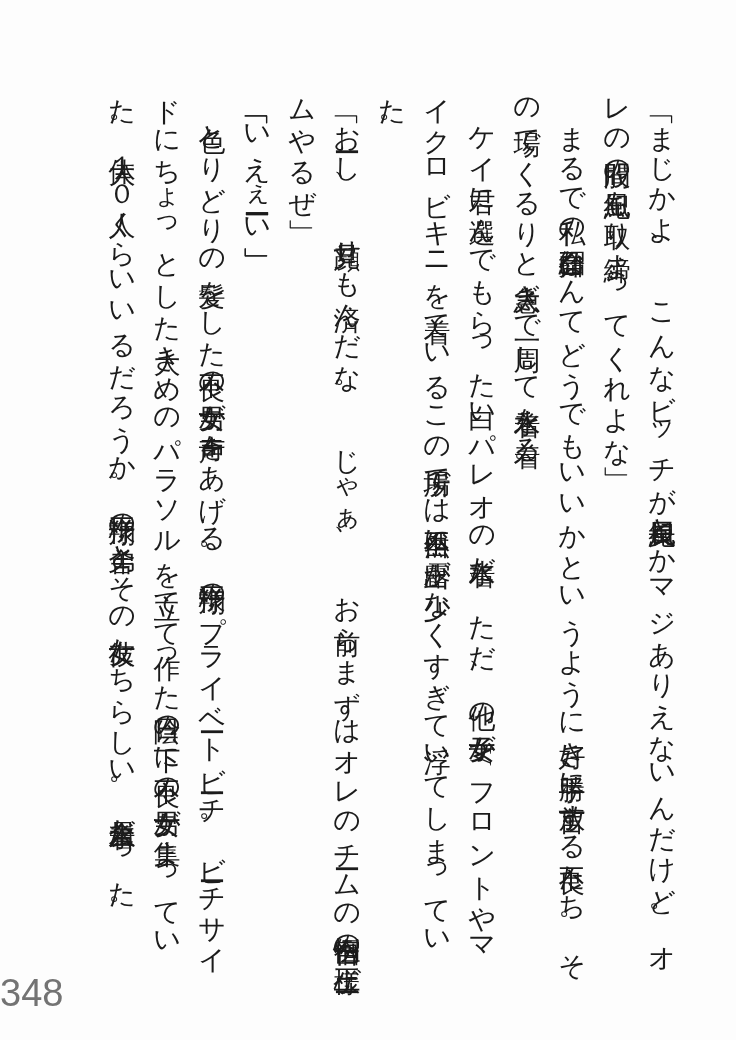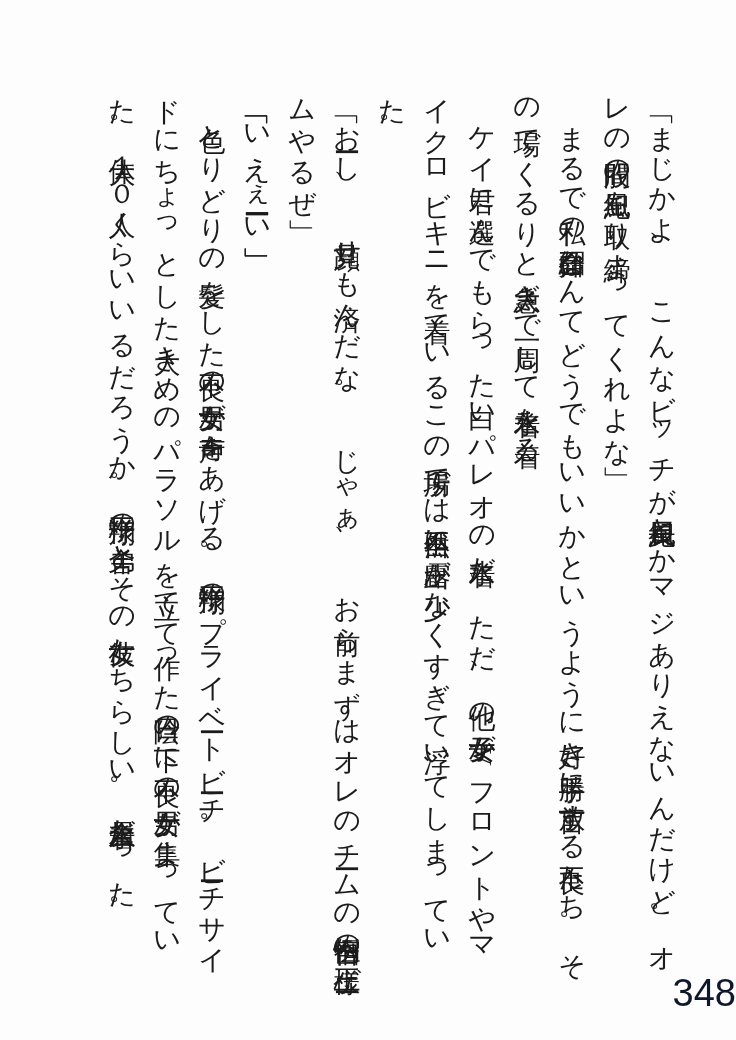--- a/index.html
+++ b/index.html
@@ -35,25 +35,25 @@
   .vertical-text-block p {
     margin: 0;
     padding: 0;
     text-indent: 1em;
   }
   .page-number {
     position: absolute;
     bottom: 28px;
     left: 0;
     right: 0;
-    text-align: right;
+    text-align: left;
     font-family: "Liberation Sans", "DejaVu Sans", sans-serif;
     font-size: 38px;
     line-height: 1;
-    color: #0f172a;
+    color: #737373;
   }
 </style>
 </head>
 <body>
 
 <div class="book-page">
 
   <div class="vertical-text-block">
     <p>「まじかよ、　こんなビッチが風紀員長とかマジありえないんだけど。オレの股間の風紀も取り締まってくれよな」</p>
     <p>まるで私の自己紹介なんてどうでもいいかというように好き勝手に放言する不良たち。その場でくるりと大急ぎで一周して水着を着る。</p>

